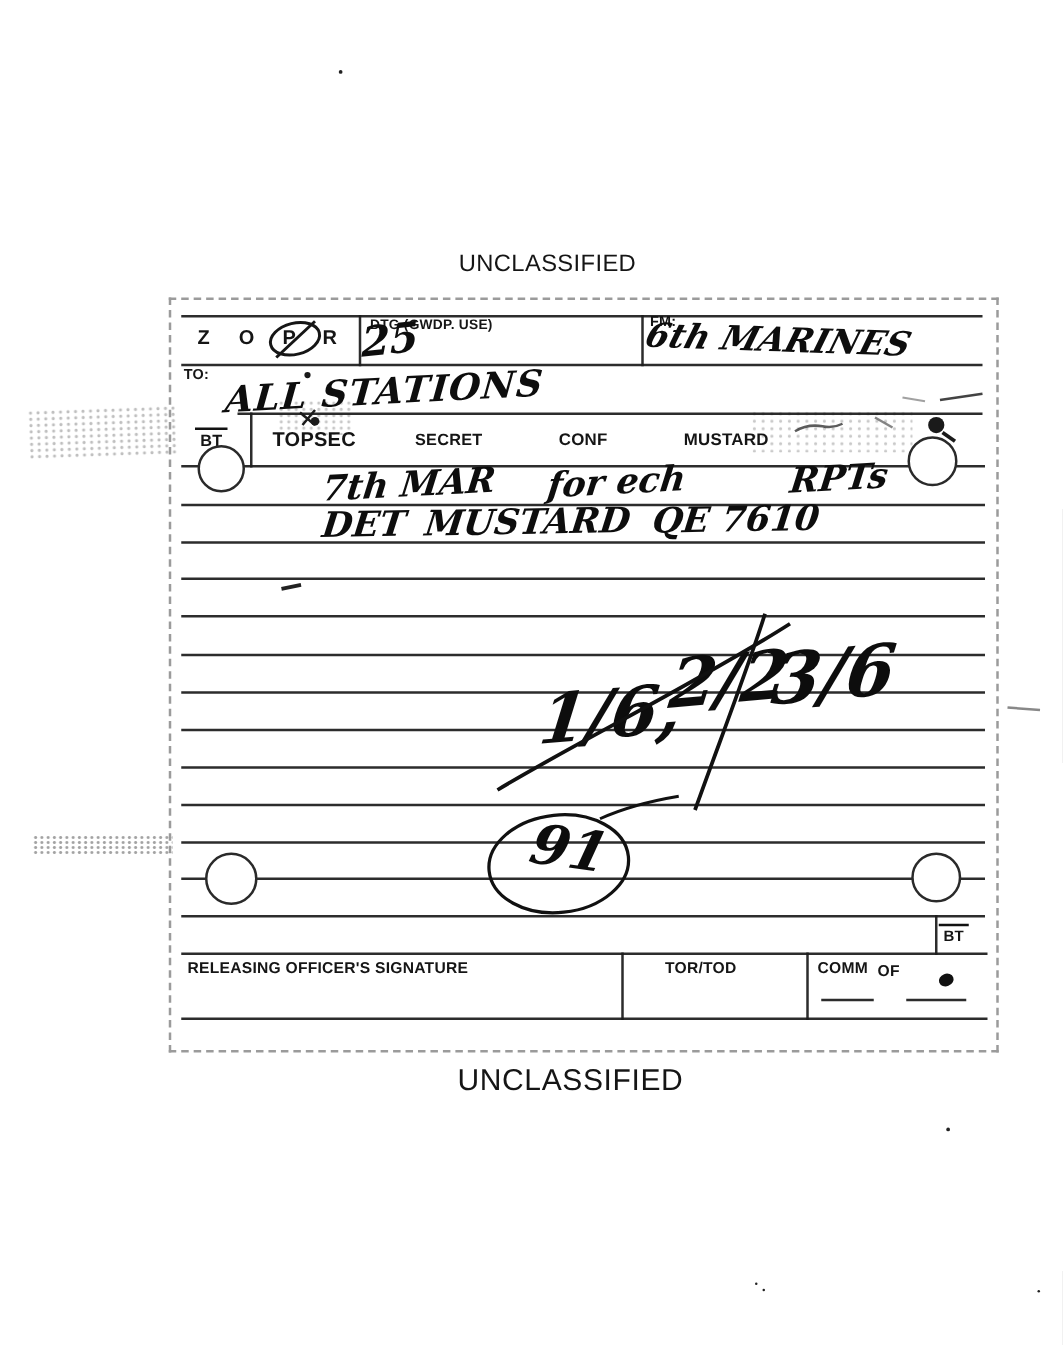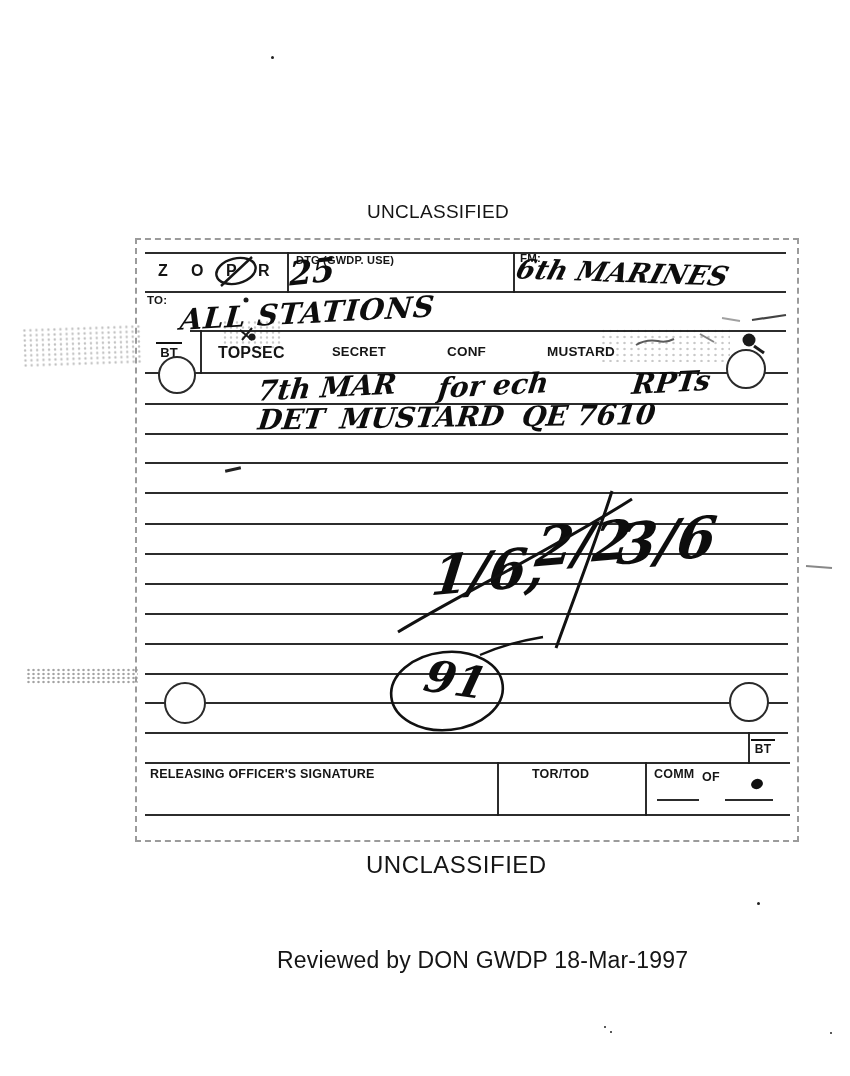--- a/index.html
+++ b/index.html
@@ -127,15 +127,14 @@
     <ellipse cx="757" cy="784" rx="6" ry="5" transform="rotate(-20 757 784)" fill="#111"></ellipse>
   </svg>
 
   <div class="speck" style="left:271px;top:56px;width:3px;height:3px;"></div>
   <div class="speck" style="left:604px;top:1026px;width:2px;height:2px;"></div>
   <div class="speck" style="left:610px;top:1031px;width:2px;height:2px;"></div>
   <div class="speck" style="left:757px;top:902px;width:3px;height:3px;"></div>
   <div class="speck" style="left:830px;top:1032px;width:2px;height:2px;"></div>
 
   <div class="banner" style="left:366px;top:851px;font-size:24px;letter-spacing:.5px;">UNCLASSIFIED</div>
-  <div class="banner" style="left:277px;top:947px;font-size:23px;letter-spacing:.2px;">Reviewed by DON GWDP 18-Mar-1997</div>
 
 </div>
 
 </body></html>

